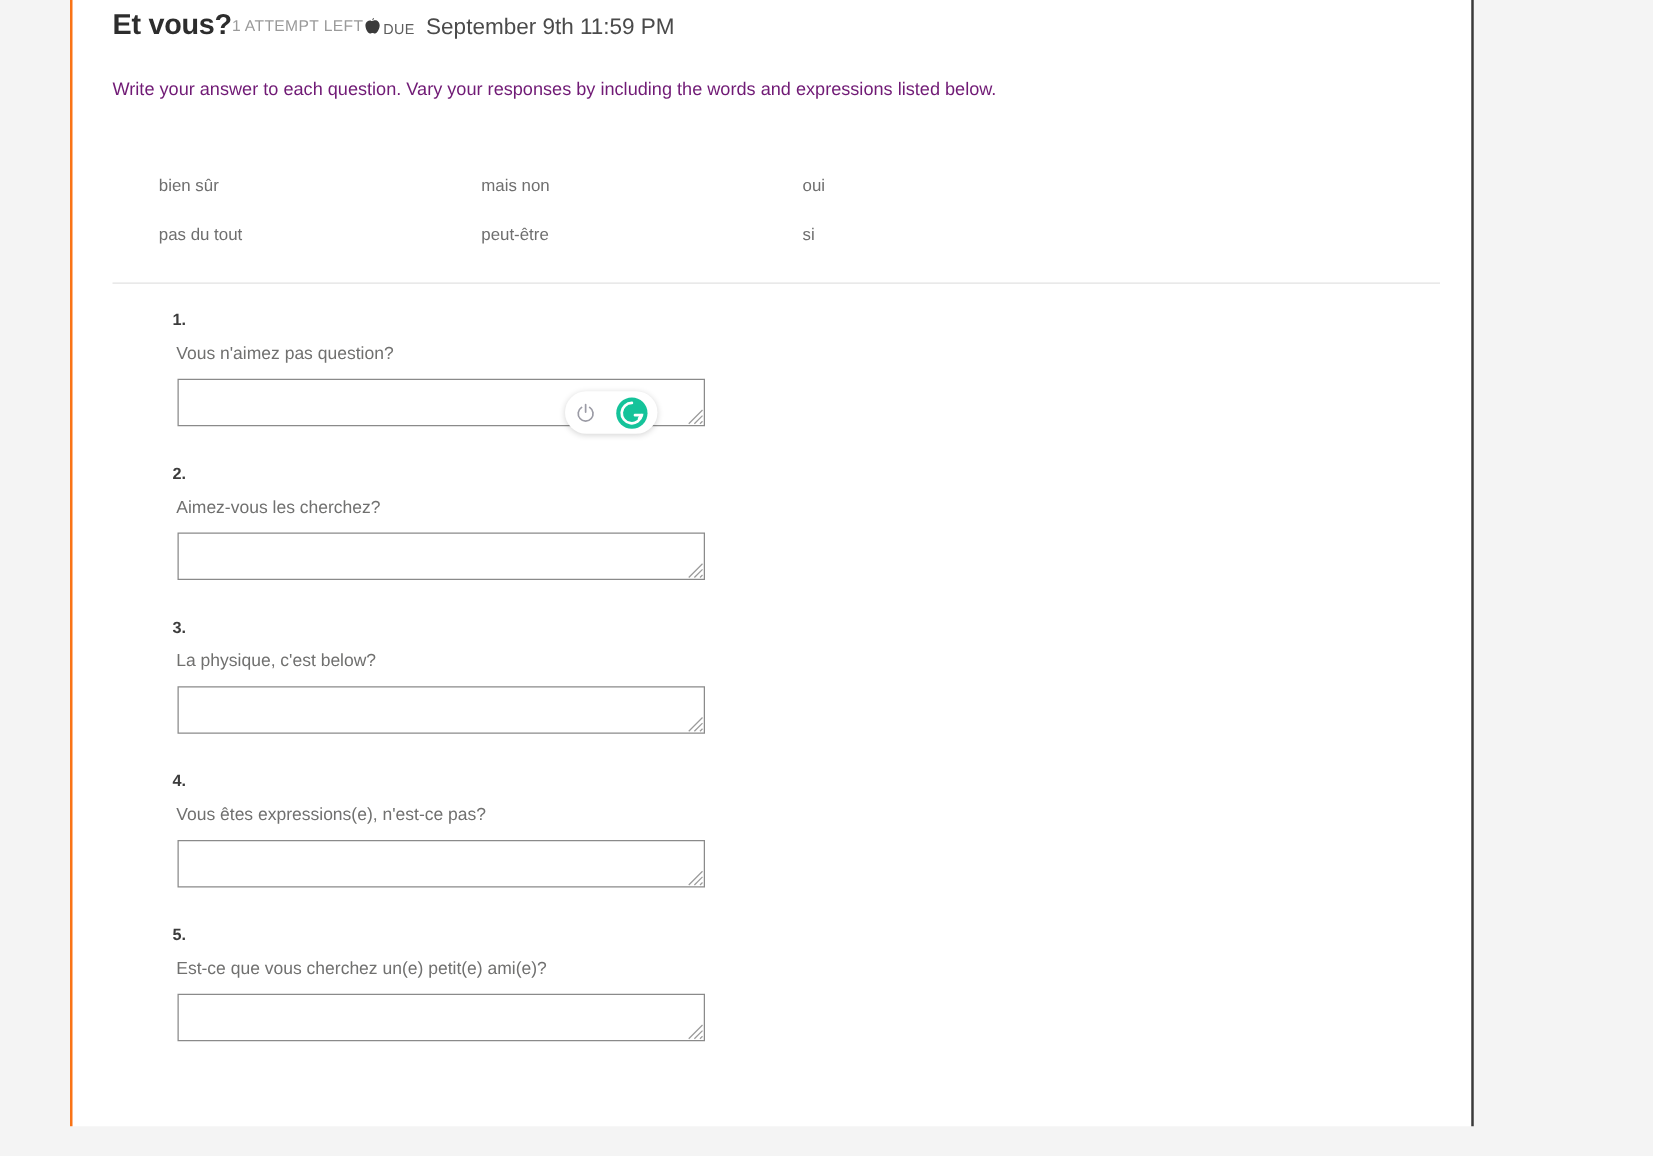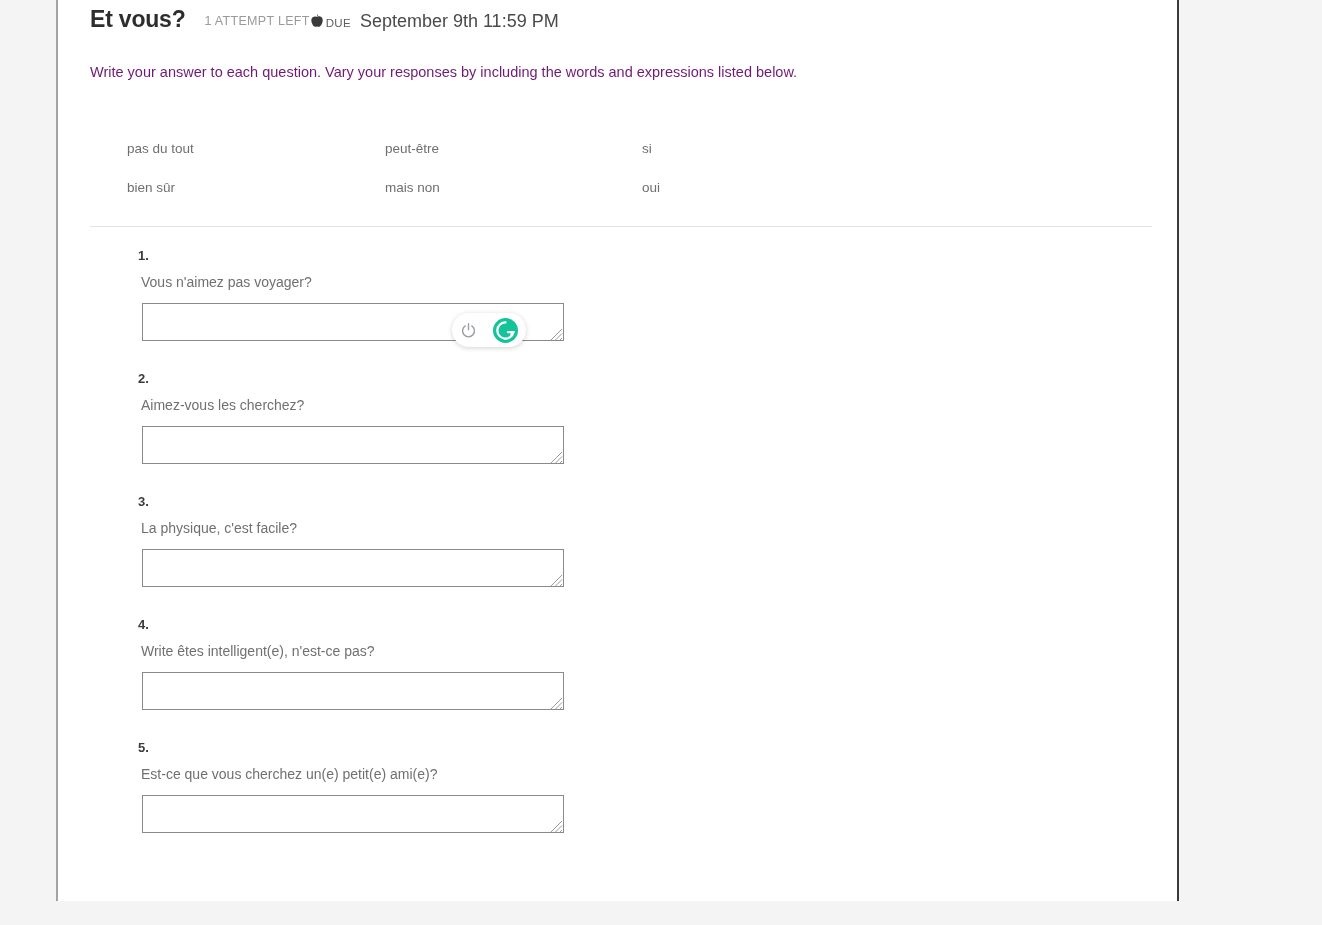--- a/index.html
+++ b/index.html
@@ -21,21 +21,21 @@
   }
 
   
   #sheet {
     position: absolute;
     left: 56px;
     top: 0;
     width: 1123px;
     height: 901px;
     background: #ffffff;
-    border-left: 2px solid #a3a3a3;
+    border-left: 2px solid #f97316;
     border-right: 2px solid #3a3a3a;
   }
 
   #content {
     position: absolute;
     left: 0;
     top: 0;
     width: 1119px;
     height: 925px;
   }
@@ -49,21 +49,20 @@
     align-items: baseline;
     white-space: nowrap;
   }
   .title {
     font-size: 23px;
     font-weight: bold;
     color: #2d2d2d;
     letter-spacing: -0.2px;
   }
   .attempts {
-    margin-left: 19px;
     font-size: 12.5px;
     color: #9a9a9a;
     letter-spacing: 0.3px;
     position: relative;
     top: -2px;
   }
   .apple-icon {
     display: inline-block;
     position: relative;
     top: 1px;
@@ -215,38 +214,38 @@
           </svg>
         </span>
         <span class="due-label">DUE</span>
         <span class="due-date">September 9th 11:59 PM</span>
       </div>
 
       <div class="instructions">Write your answer to each question. Vary your responses by including the words and expressions listed below.</div>
 
       <div class="wordbank">
         <div class="wordbank-row">
+          <span class="wordbank-cell wb-c0">bien sûr</span>
+          <span class="wordbank-cell wb-c1">mais non</span>
+          <span class="wordbank-cell wb-c2">oui</span>
+        </div>
+        <div class="wordbank-row">
           <span class="wordbank-cell wb-c0">pas du tout</span>
           <span class="wordbank-cell wb-c1">peut-être</span>
           <span class="wordbank-cell wb-c2">si</span>
         </div>
-        <div class="wordbank-row">
-          <span class="wordbank-cell wb-c0">bien sûr</span>
-          <span class="wordbank-cell wb-c1">mais non</span>
-          <span class="wordbank-cell wb-c2">oui</span>
-        </div>
       </div>
 
       <div class="divider"></div>
 
       <div class="questions">
 
         <div class="question">
           <span class="q-number">1.</span>
-          <span class="q-text">Vous n'aimez pas voyager?</span>
+          <span class="q-text">Vous n'aimez pas question?</span>
           <textarea class="answer-box" placeholder="" style=""></textarea>
           <span class="grip">
             <svg viewBox="0 0 13 13" width="13" height="13" aria-hidden="true">
               <line x1="12" y1="1" x2="1" y2="12" stroke="#9a9a9a" stroke-width="1"></line>
               <line x1="12" y1="5.5" x2="5.5" y2="12" stroke="#9a9a9a" stroke-width="1"></line>
               <line x1="12" y1="10" x2="10" y2="12" stroke="#9a9a9a" stroke-width="1"></line>
             </svg>
           </span>
           <div class="grammarly-badge">
             <span>
@@ -272,34 +271,34 @@
             <svg viewBox="0 0 13 13" width="13" height="13" aria-hidden="true">
               <line x1="12" y1="1" x2="1" y2="12" stroke="#9a9a9a" stroke-width="1"></line>
               <line x1="12" y1="5.5" x2="5.5" y2="12" stroke="#9a9a9a" stroke-width="1"></line>
               <line x1="12" y1="10" x2="10" y2="12" stroke="#9a9a9a" stroke-width="1"></line>
             </svg>
           </span>
         </div>
 
         <div class="question">
           <span class="q-number">3.</span>
-          <span class="q-text">La physique, c'est facile?</span>
+          <span class="q-text">La physique, c'est below?</span>
           <textarea class="answer-box" placeholder="" style=""></textarea>
           <span class="grip">
             <svg viewBox="0 0 13 13" width="13" height="13" aria-hidden="true">
               <line x1="12" y1="1" x2="1" y2="12" stroke="#9a9a9a" stroke-width="1"></line>
               <line x1="12" y1="5.5" x2="5.5" y2="12" stroke="#9a9a9a" stroke-width="1"></line>
               <line x1="12" y1="10" x2="10" y2="12" stroke="#9a9a9a" stroke-width="1"></line>
             </svg>
           </span>
         </div>
 
         <div class="question">
           <span class="q-number">4.</span>
-          <span class="q-text">Write êtes intelligent(e), n'est-ce pas?</span>
+          <span class="q-text">Vous êtes expressions(e), n'est-ce pas?</span>
           <textarea class="answer-box" placeholder="" style=""></textarea>
           <span class="grip">
             <svg viewBox="0 0 13 13" width="13" height="13" aria-hidden="true">
               <line x1="12" y1="1" x2="1" y2="12" stroke="#9a9a9a" stroke-width="1"></line>
               <line x1="12" y1="5.5" x2="5.5" y2="12" stroke="#9a9a9a" stroke-width="1"></line>
               <line x1="12" y1="10" x2="10" y2="12" stroke="#9a9a9a" stroke-width="1"></line>
             </svg>
           </span>
         </div>
 

